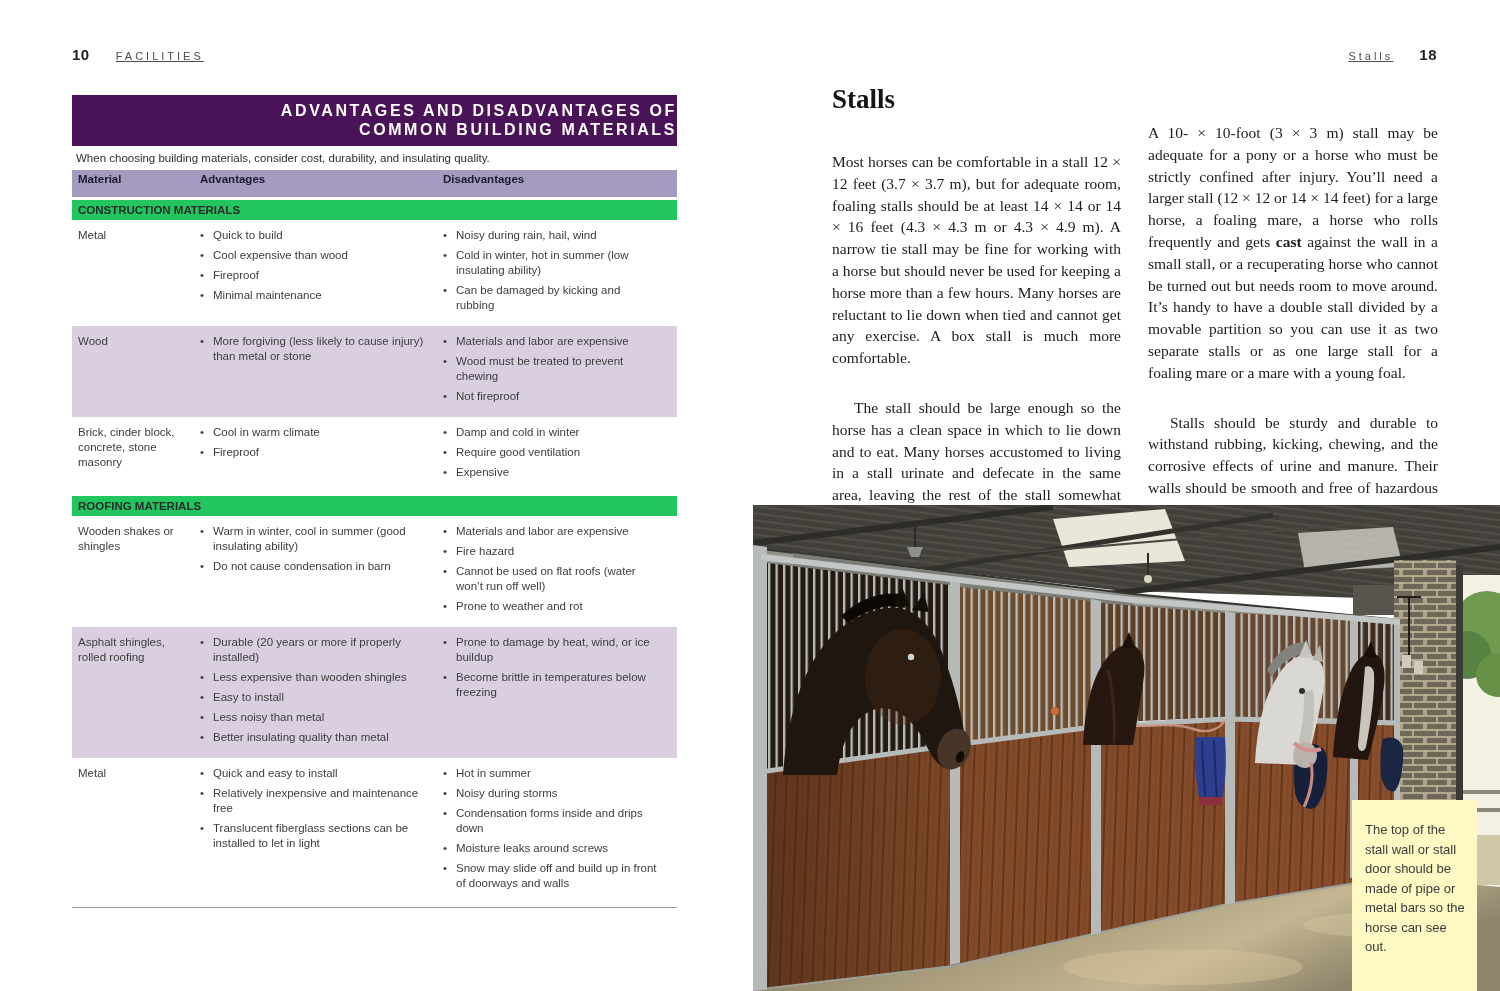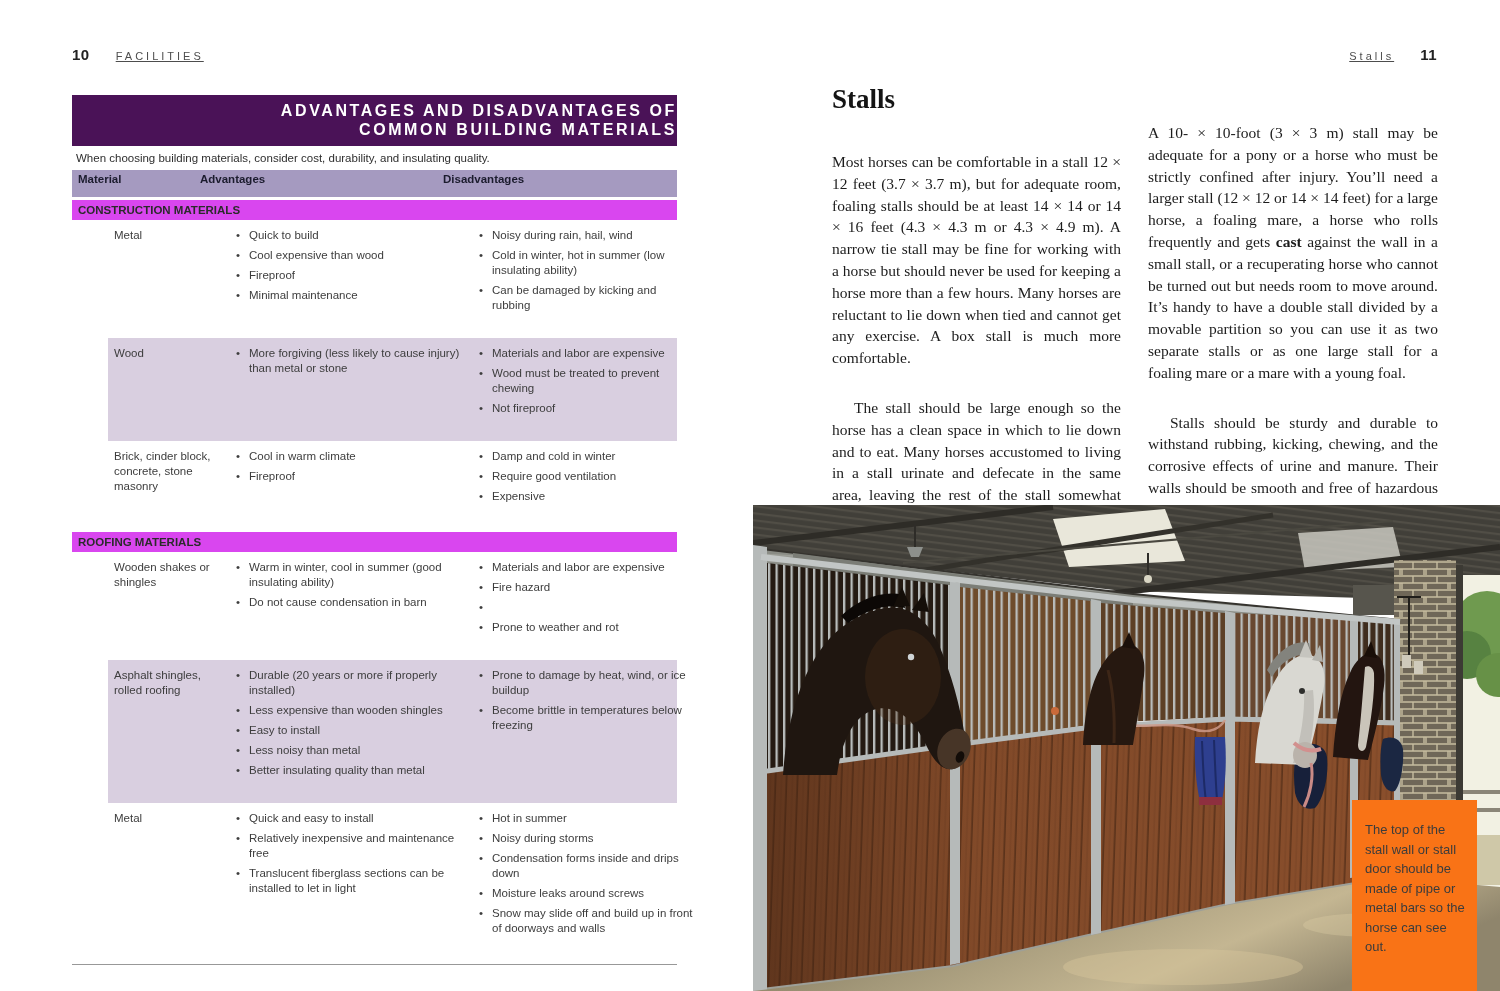--- a/index.html
+++ b/index.html
@@ -17,23 +17,23 @@
 
   
   .tbl { position: absolute; left: 72px; top: 95px; width: 605px; }
   .tbl-title { background: #4a1257; color: #fff; text-align: right; padding: 6px 0 7px;
                font-size: 16px; line-height: 19px; font-weight: bold; letter-spacing: 2.6px; }
   .tbl-intro { font-size: 11.5px; color: #2e2e2e; padding: 6px 0 6px 4px; }
   .grid3 { display: grid; grid-template-columns: 128px 243px 234px; }
   .col-head { background: #a59ac0; padding: 3px 0 12px; }
   .col-head span { font-size: 11.5px; font-weight: bold; color: #1c1c2e; }
   .col-head .c1 { padding-left: 6px; }
-  .sec-head { background: #d946ef; font-size: 11.5px; font-weight: bold; color: #2b2b2b;
+  .sec-head { background: #22c55e; font-size: 11.5px; font-weight: bold; color: #2b2b2b;
               padding: 4px 0 4px 6px; margin-top: 3px; }
-  .trow { padding: 8px 0 20px; margin-left: 36px; }
+  .trow { padding: 8px 0 8px; }
   .trow.shaded { background: #d9cfe0; }
   .cell { font-size: 11.5px; line-height: 15px; color: #3d3d3d; }
   .mat { padding-left: 6px; padding-right: 8px; }
   .bitem { display: flex; margin-bottom: 5px; padding-right: 16px; }
   .dot { flex: 0 0 13px; }
   .tbl-rule { border-top: 1px solid #989898; margin-top: 3px; }
 
   
   .stalls-title { position: absolute; left: 832px; top: 84px;
                   font-family: "Liberation Serif", serif; font-size: 27px; font-weight: bold; color: #141414; }
@@ -42,34 +42,34 @@
                text-align: justify; color: #1c1c1c; margin-top: 28px; }
   .textcol p.indent { text-indent: 22px; }
   #col1 { left: 832px; top: 123px; width: 289px; }
   #col2 { left: 1148px; top: 94px; width: 290px; }
 
   
   .photo { position: absolute; left: 753px; top: 505px; width: 747px; height: 486px; }
 
   
   .notebox { position: absolute; left: 1352px; top: 800px; width: 125px; height: 191px;
-             background: #f97316; padding: 20px 11px 0 13px;
+             background: #fef9c3; padding: 20px 11px 0 13px;
              font-size: 13px; line-height: 19.5px; color: #3c3c3c; }
 </style>
 </head>
 <body>
 
 <div id="spread">
 
   <div class="runhead runhead-left">
     <span class="folio">10</span><span class="runlabel">FACILITIES</span>
   </div>
 
   <div class="runhead runhead-right">
-    <span class="runlabel">Stalls</span><span class="folio">11</span>
+    <span class="runlabel">Stalls</span><span class="folio">18</span>
   </div>
 
   <div class="tbl">
     <div class="tbl-title">
       <div>ADVANTAGES AND DISADVANTAGES OF</div>
       <div>COMMON BUILDING MATERIALS</div>
     </div>
     <div class="tbl-intro">When choosing building materials, consider cost, durability, and insulating quality.</div>
     <div class="grid3 col-head">
       <span class="c1">Material</span>
@@ -180,20 +180,21 @@
             <div class="bitem">
               <span class="dot">•</span>
               <span>Materials and labor are expensive</span>
             </div>
             <div class="bitem">
               <span class="dot">•</span>
               <span>Fire hazard</span>
             </div>
             <div class="bitem">
               <span class="dot">•</span>
+              <span>Cannot be used on flat roofs (water won’t run off well)</span>
             </div>
             <div class="bitem">
               <span class="dot">•</span>
               <span>Prone to weather and rot</span>
             </div>
           </div>
         </div>
         <div class="grid3 trow shaded">
           <div class="cell mat">Asphalt shingles, rolled roofing</div>
           <div class="cell">

